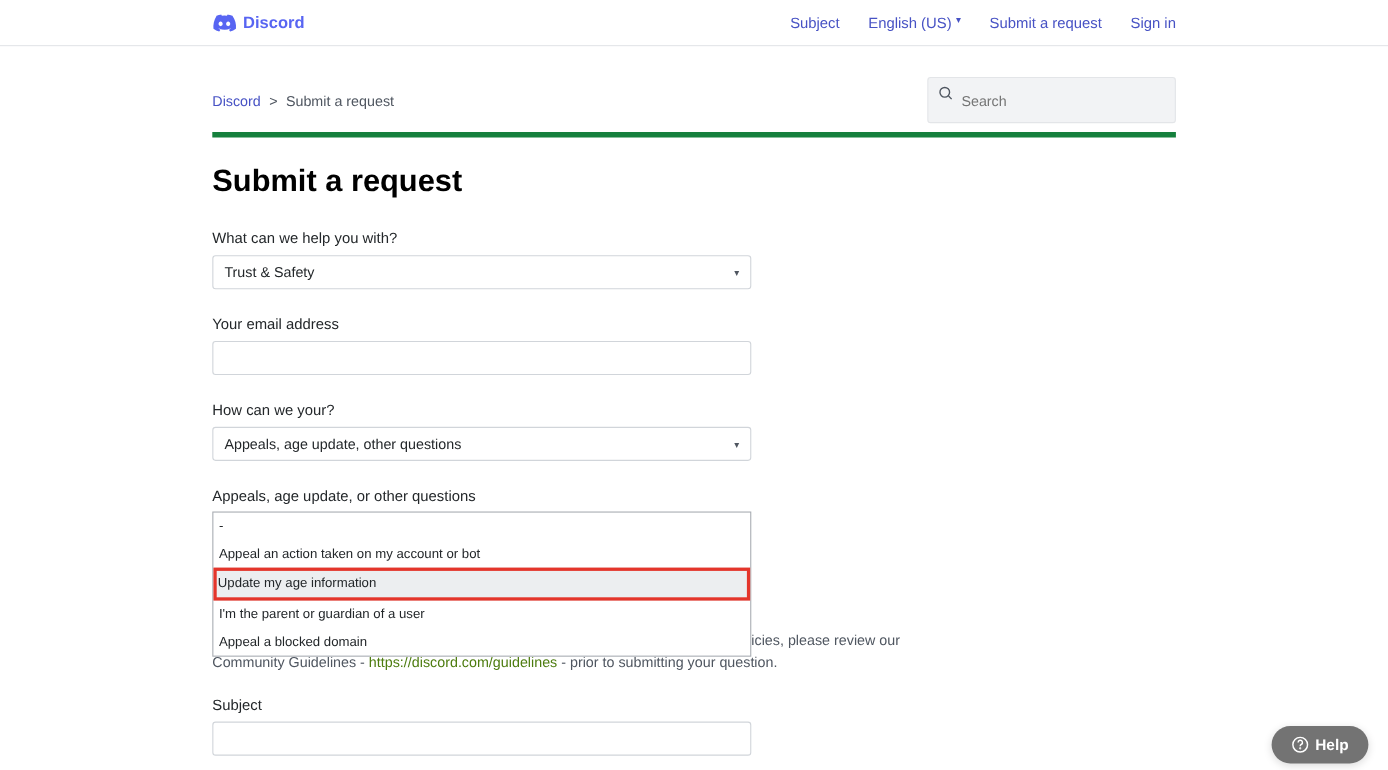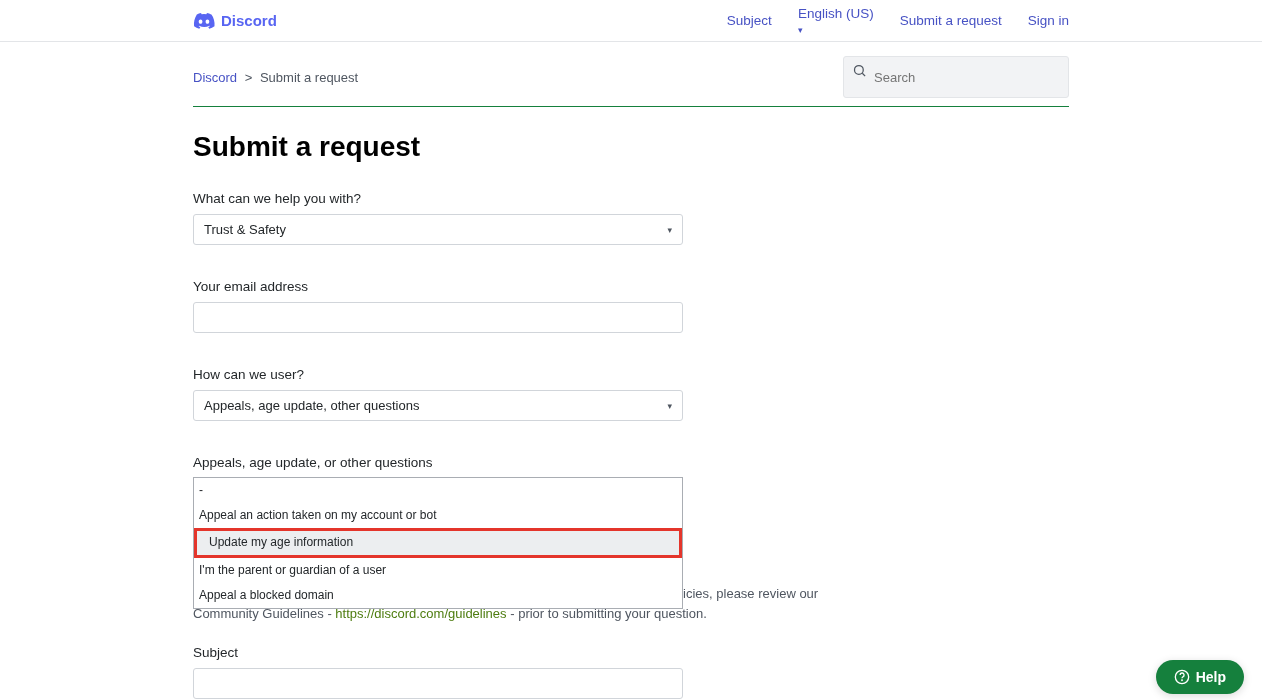--- a/index.html
+++ b/index.html
@@ -41,29 +41,29 @@
       display: flex;
       gap: 26px;
       align-items: center;
     }
     .nav a {
       color: #4752c4;
       text-decoration: none;
       font-size: 13.5px;
       cursor: pointer;
     }
-    .lang { display: inline-flex; align-items: flex-start; gap: 4px; flex-direction: column; }
+    .lang { display: inline-flex; align-items: flex-start; gap: 4px; }
     .breadcrumb-row {
       width: 876px;
-      margin: 0 auto;
+      margin: 14px auto;
       display: flex;
       justify-content: space-between;
       align-items: center;
       padding: 14px 0 8px 0;
-      border-bottom: 1px solid #15803d;
+      border-bottom: 5px solid #15803d;
       margin-bottom: 24px;
     }
     .breadcrumb {
       font-size: 13px;
       color: #4f5660;
     }
     .breadcrumb a { color: #4752c4; text-decoration: none; }
     .breadcrumb span.sep { margin: 0 4px; color: #4f5660; }
     .search-wrap {
       position: relative;
@@ -90,21 +90,21 @@
       width: 876px;
       margin: 0 auto;
     }
     h1 {
       font-size: 28px;
       font-weight: 600;
       color: #000;
       margin-bottom: 28px;
     }
     .form-group {
-      margin-bottom: 34px;
+      margin-bottom: 24px;
       width: 490px;
     }
     .form-label {
       font-size: 13.5px;
       color: #23272a;
       margin-bottom: 8px;
       font-weight: 400;
     }
     .select-box, .text-input {
       width: 100%;
@@ -142,36 +142,36 @@
     .dropdown-list .opt {
       padding: 3px 5px;
       font-size: 12px;
       color: #23272a;
       cursor: pointer;
       line-height: 1.6;
     }
     .dropdown-list .opt.highlighted {
       border: 3px solid #e4352b;
       background: #eceef0;
-      padding: 2px 12px;
+      padding: 2px 1px;
     }
     .help-text-para {
       font-size: 13px;
       color: #4f5660;
       line-height: 1.5;
       width: 640px;
       margin-bottom: 22px;
     }
     .help-text-para a { color: #4d7c0f; text-decoration: none; }
     .hidden-spacer { height: 88px; }
     .help-widget {
       position: fixed;
       right: 18px;
       bottom: 6px;
-      background: #15803d;
+      background: #737373;
       color: #fff;
       border-radius: 22px;
       padding: 9px 18px;
       display: flex;
       align-items: flex-end;
       gap: 6px;
       font-weight: 600;
       font-size: 14px;
       cursor: pointer;
       box-shadow: 0 2px 8px rgba(0,0,0,0.15);
@@ -226,21 +226,21 @@
       <span class="caret">▾</span>
     </div>
   </div>
 
   <div class="form-group">
     <div class="form-label">Your email address</div>
     <input class="text-input" type="text" style="">
   </div>
 
   <div class="form-group">
-    <div class="form-label">How can we user?</div>
+    <div class="form-label">How can we your?</div>
     <div class="select-box">
       <span>Appeals, age update, other questions</span>
       <span class="caret">▾</span>
     </div>
   </div>
 
   <div class="form-group" style="margin-bottom:0;">
     <div class="form-label">Appeals, age update, or other questions</div>
     <div class="dropdown-open">
       <div class="dropdown-list">

